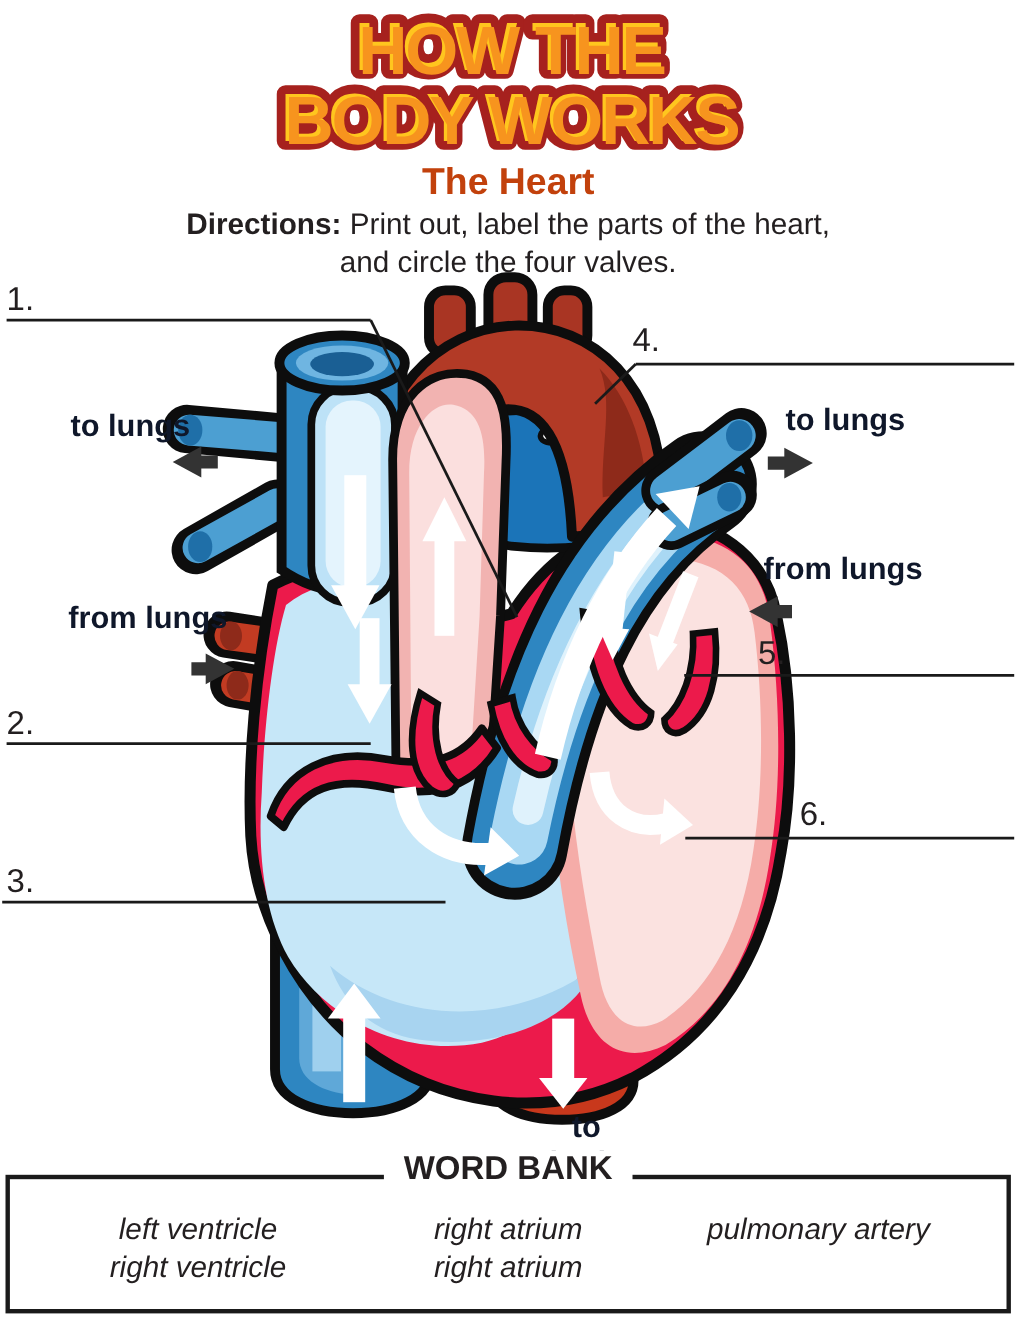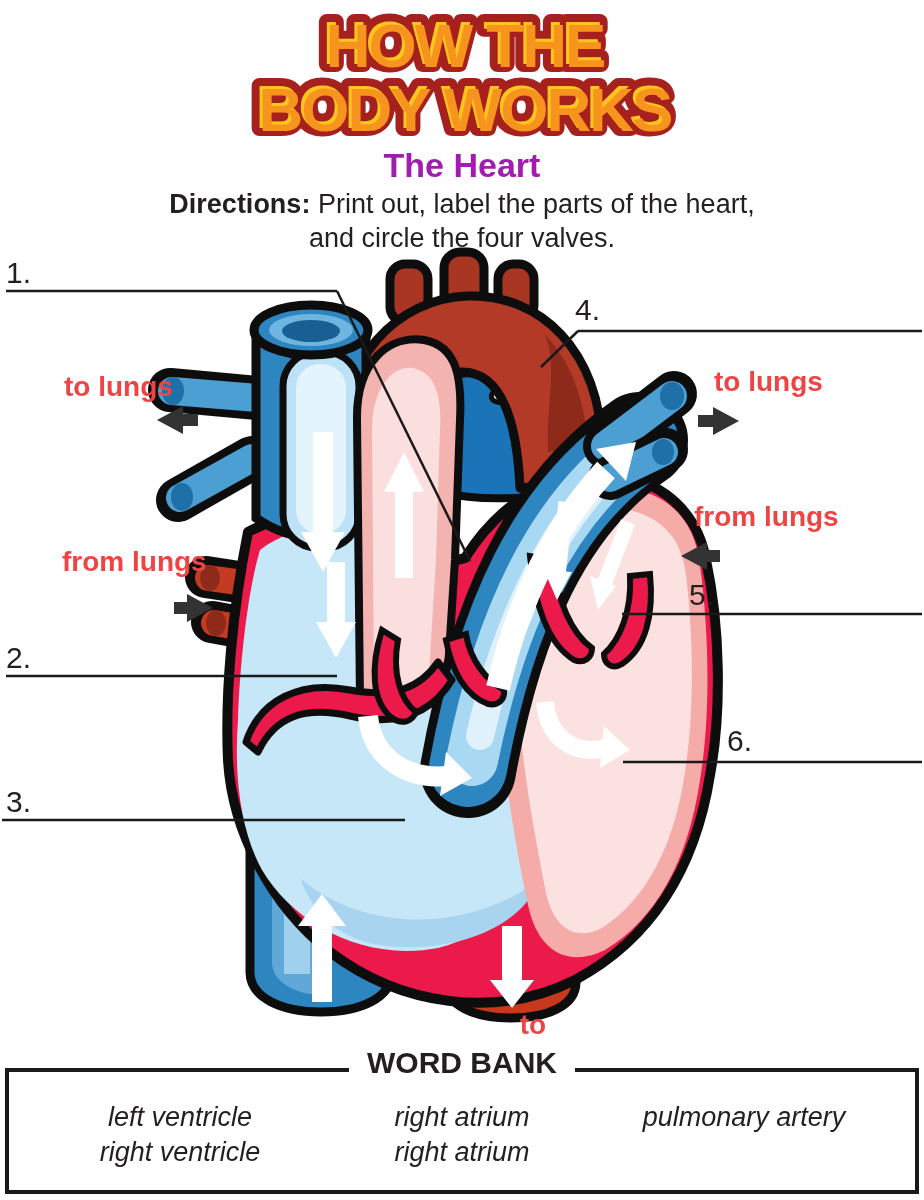--- a/index.html
+++ b/index.html
@@ -4,26 +4,26 @@
 <style>
   html,body{margin:0;padding:0;background:#ffffff;}
   .page{
     position:relative;width:924px;height:1200px;background:#ffffff;
     font-family:"Liberation Sans", sans-serif;color:#1a1a1a;overflow:hidden;
   }
   .abs{position:absolute;}
   svg{display:block;}
   .subtitle{
     left:0;right:0;top:146px;text-align:center;
-    font-size:34px;font-weight:bold;color:#a21caf;
+    font-size:34px;font-weight:bold;color:#c2410c;
   }
   .directions{left:0;right:0;top:188px;text-align:center;font-size:27px;color:#231f20;line-height:1.25;}
   .directions b{font-weight:bold;}
   .numlabel{font-size:30px;font-weight:400;color:#231f20;}
-  .flowlabel{font-size:28px;font-weight:bold;color:#ef4444;}
+  .flowlabel{font-size:28px;font-weight:bold;color:#0f172a;}
   .wordbank{
     left:5px;right:5px;top:1068px;height:118px;
     border:4px solid #1a1a1a;background:#ffffff;
   }
   .wordbank-legend{
     position:absolute;top:-26px;left:50%;transform:translateX(-50%);
     background:#ffffff;padding:0 18px;font-size:30px;font-weight:bold;color:#231f20;
     white-space:nowrap;
   }
   .wordbank-cols{

